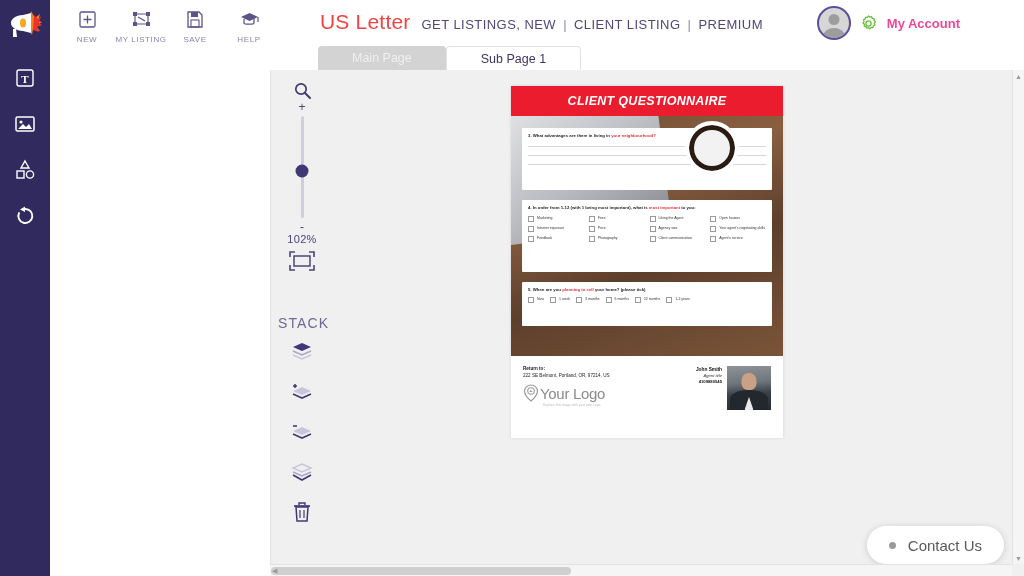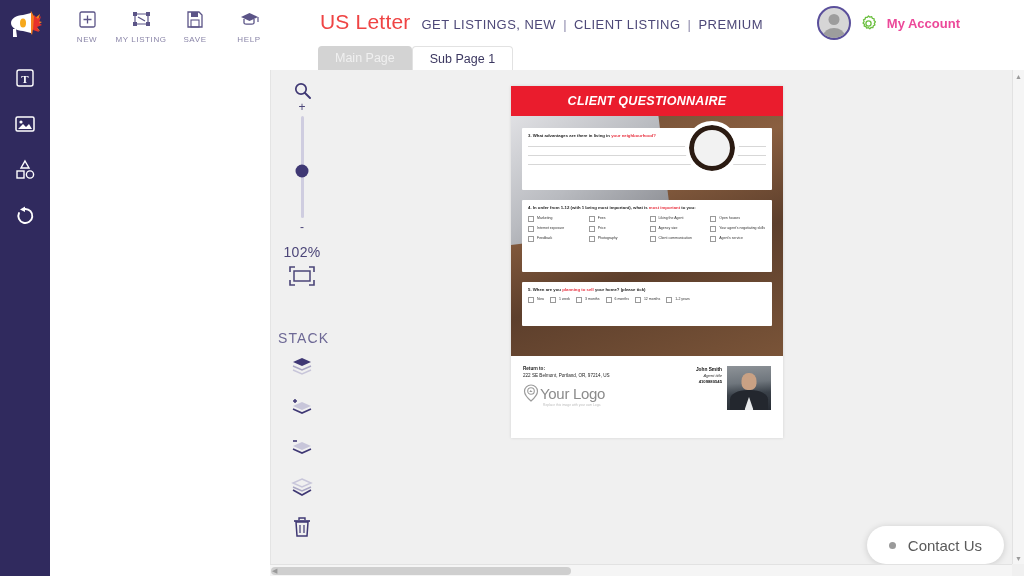--- a/index.html
+++ b/index.html
@@ -45,42 +45,42 @@
   .avatar::before { content:""; position:absolute; left:50%; top:6px; transform:translateX(-50%);
     width:11px; height:11px; border-radius:50%; background:#9d9d9d; }
   .avatar::after { content:""; position:absolute; left:50%; bottom:-5px; transform:translateX(-50%);
     width:21px; height:15px; border-radius:50% 50% 0 0; background:#9d9d9d; }
   .gear { margin-left:9px; display:flex; align-items:center; }
   .acct-lbl { margin-left:10px; font-size:13px; color:#ec4899;font-weight:bold; }
 
   
   .tabs { position:absolute; left:318px; top:46px; display:flex; align-items:flex-end; }
   .tab {
-    height:24px; padding:0 17px; font-size:12.5px; display:flex; align-items:center;
+    height:24px; padding:0 34px; font-size:12.5px; display:flex; align-items:center;
     border-radius:4px 4px 0 0; cursor:pointer;
   }
   .tab.inactive { background:#d3d3d3; color:#f0f0f0; }
   .tab.active { background:#fff; color:#3b3760; border:1px solid #e2e2e2; border-bottom:none; }
 
   
   .workspace { position:absolute; left:270px; top:70px; right:0; bottom:0; background:#f0f0f0; border-left:1px solid #e4e4e4; }
   .white-left { position:absolute; left:50px; top:48px; width:220px; bottom:0; background:#fff; }
 
   
   .zoompanel { position:absolute; left:278px; top:82px; width:48px; text-align:center; }
   .mag { display:flex; justify-content:center; margin-bottom:3px; cursor:pointer; }
   .plus,.minus { font-size:12px; color:#4b4578; line-height:10px; }
   .slider-track {
     width:3px; height:102px; background:#cfcde0; margin:4px auto; border-radius:2px; position:relative; cursor:pointer;
   }
   .slider-knob {
     position:absolute; left:50%; top:55px; transform:translate(-50%,-50%);
     width:13px; height:13px; border-radius:50%; background:#3f3874; cursor:grab;
   }
-  .zoom-val { font-size:14px; color:#4b4578; margin-top:12px; letter-spacing:.3px; }
+  .zoom-val { font-size:11px; color:#4b4578; margin-top:1px; letter-spacing:.3px; }
   .fit-btn { margin:6px auto 0; width:26px; height:20px; cursor:pointer; }
 
   .stack-lbl { margin-top:44px; font-size:14px; letter-spacing:1.1px; color:#6d6895; }
   .stack-list { margin-top:10px; display:flex; flex-direction:column; align-items:center; gap:18px; }
   .stack-btn { cursor:pointer; width:24px; height:22px; display:flex; align-items:center; justify-content:center; }
 
   
   .page {
     position:absolute; left:511px; top:86px; width:272px; height:352px;
     background:#fff; box-shadow:0 0 3px rgba(0,0,0,.12);

